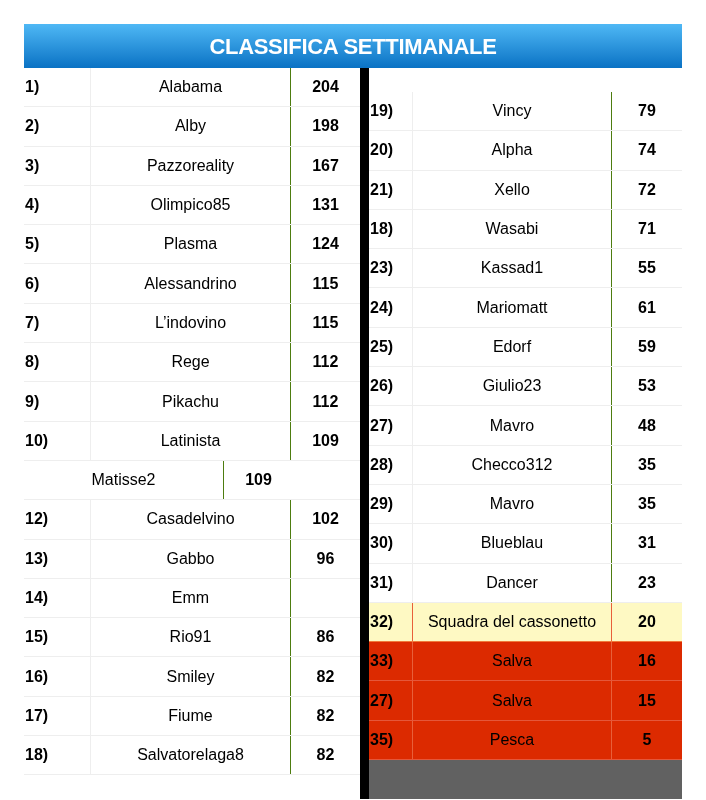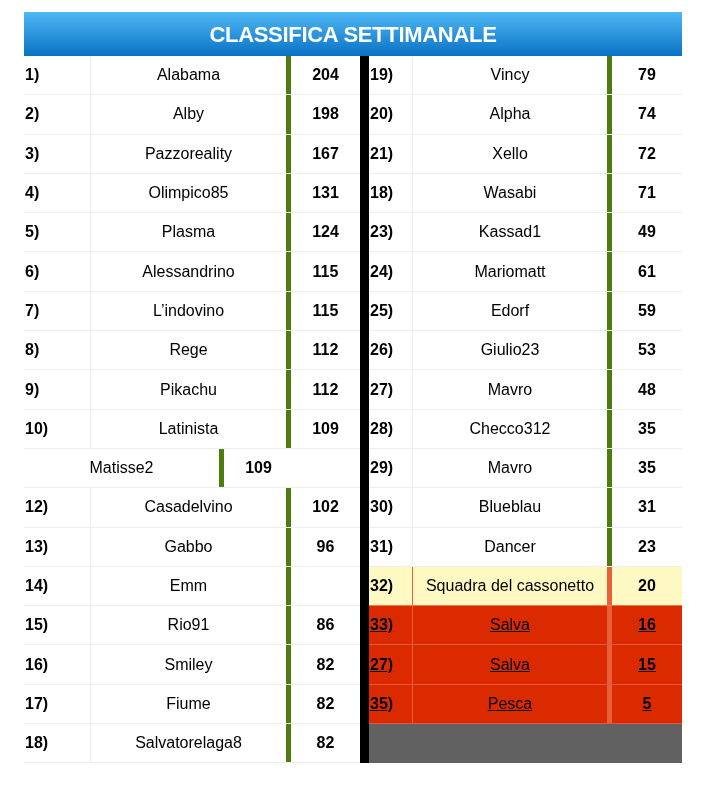--- a/index.html
+++ b/index.html
@@ -1,30 +1,30 @@
 <!DOCTYPE html>
 <html><head>
 <meta charset="utf-8">
 <style>
   body { margin:0; width:706px; height:800px; background:#ffffff; font-family:"Liberation Sans", sans-serif; position:relative; overflow:hidden; }
-  .board { position:absolute; left:24px; top:12px; width:658px; }
+  .board { position:absolute; left:24px; top:24px; width:658px; }
   .header { height:44px; background:linear-gradient(#4fb8f5,#0a72c4); color:#fff; font-weight:bold; font-size:22px; text-align:center; line-height:46px; letter-spacing:-0.3px; }
   .cols { position:relative; display:flex; }
   .col { display:flex; flex-direction:column; }
   .col.left { width:336px; }
-  .col.right { width:313px; }
+  .col.right { width:313px;margin-top:24px; }
   .divider { width:9px; background:#000; }
   .row { height:39.3px; display:flex; align-items:center; border-bottom:1px solid #eeeeee; box-sizing:border-box; font-size:16px; color:#000; }
   .rank { font-weight:bold; box-sizing:border-box; padding-left:1px; height:100%; display:flex; align-items:center; border-right:1px solid #eeeeee; }
-  .name { text-align:center; height:100%; display:flex; align-items:center; justify-content:center; border-right:5px solid #4d7c0f; box-sizing:border-box; }
+  .name { text-align:center; height:100%; display:flex; align-items:center; justify-content:center; border-right:1px solid #4d7c0f; box-sizing:border-box; }
   .score { font-weight:bold; text-align:center; height:100%; display:flex; align-items:center; justify-content:center; }
   .left .rank { width:67px; } .left .name { width:200px; } .left .score { width:69px; }
   .right .rank { width:44px; } .right .name { width:199px; } .right .score { width:70px;text-align:center; }
   .row.orange { background:#fef9c3; border-bottom-color:#f07a3a; }
-  .row.red { background:#dc2a00; border-bottom-color:#e5573a;text-decoration:underline; }
+  .row.red { background:#dc2a00; border-bottom-color:#e5573a; }
   .row.orange .rank,.row.orange .name,.row.red .rank,.row.red .name { border-right-color:#e8603a; }
   .row.empty { background:#616161; border-bottom:none; }
 </style>
 </head>
 <body>
 
 <div class="board">
   <div class="header">CLASSIFICA SETTIMANALE</div>
   <div class="cols">
     <div class="col left">
@@ -135,21 +135,21 @@
           <span class="score">72</span>
         </div>
       <div class="row">
           <span class="rank">18)</span>
           <span class="name">Wasabi</span>
           <span class="score">71</span>
         </div>
       <div class="row">
           <span class="rank">23)</span>
           <span class="name">Kassad1</span>
-          <span class="score">49</span>
+          <span class="score">55</span>
         </div>
       <div class="row">
           <span class="rank">24)</span>
           <span class="name">Mariomatt</span>
           <span class="score">61</span>
         </div>
       <div class="row">
           <span class="rank">25)</span>
           <span class="name">Edorf</span>
           <span class="score">59</span>

